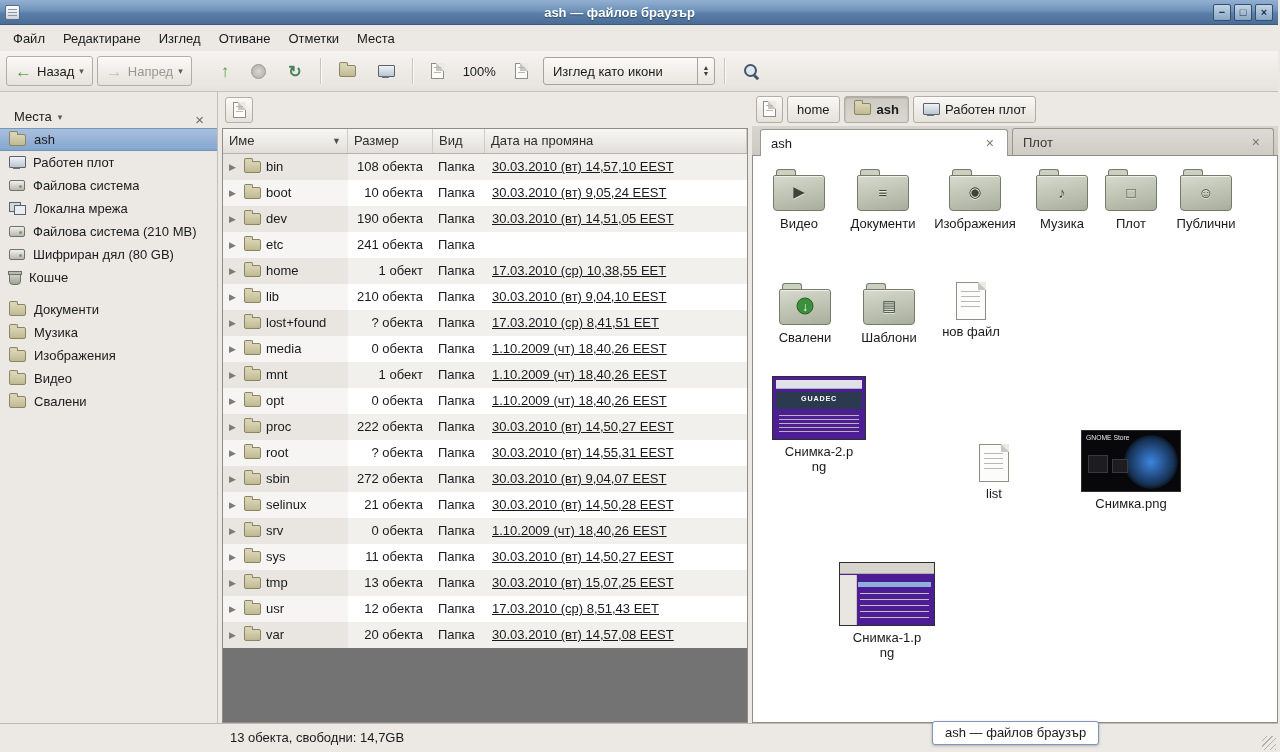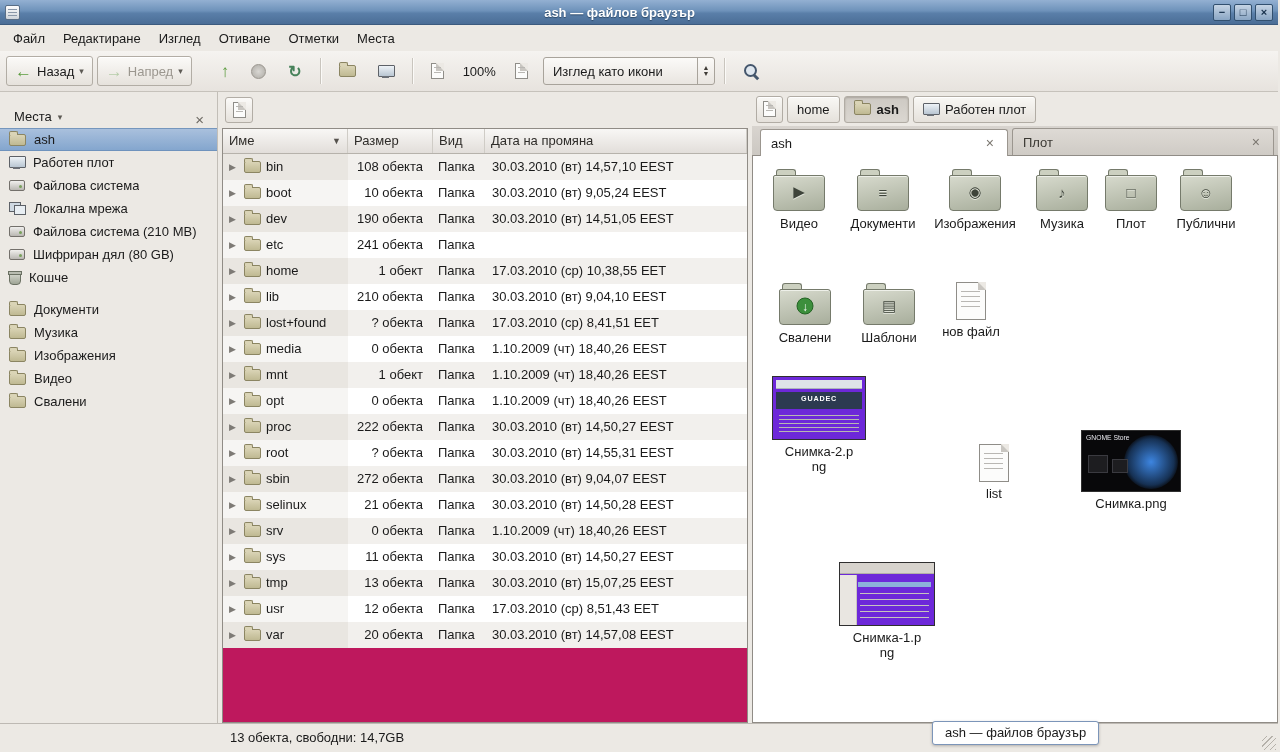--- a/index.html
+++ b/index.html
@@ -71,34 +71,34 @@
   .sb-close { margin-left:auto; color:#6e6a64; font-size:15px; padding:0 5px;}
   .sb-item { height:23px; display:flex; align-items:center; gap:8px; padding:0 4px 0 9px; }
   .sb-item .lbl { white-space:nowrap; overflow:hidden; }
   .sb-item.selected { background:linear-gradient(#a9c0dd,#84a6ce); border-top:1px solid #7596bd; border-bottom:1px solid #6f93bd;}
   .sb-sep { height:9px; }
 
   
   .pane-mid { position:absolute; top:92px; left:222px; width:526px; bottom:29px; }
   .mini-bar { height:36px; display:flex; align-items:center; padding-left:3px;}
   .mini-btn { width:28px; height:26px; border:1px solid #b2ada5; border-radius:3px; background:linear-gradient(#fbfaf8,#e6e2dc); display:flex; align-items:center; justify-content:center;}
-  .lv { position:absolute; top:36px; left:0; right:0; bottom:0; background:#be185d; border:1px solid #908c86; overflow:hidden;}
+  .lv { position:absolute; top:36px; left:0; right:0; bottom:0; background:#737373; border:1px solid #908c86; overflow:hidden;}
   .lv-header { display:grid; grid-template-columns:125px 85px 52px auto; height:25px;
     background:linear-gradient(#f8f7f5,#e2deda); border-bottom:1px solid #b6b2ab;}
   .lv-h { padding:0 6px; line-height:24px; border-right:1px solid #cfccc6; display:flex; align-items:center; color:#2e2c29; overflow:hidden; white-space:nowrap;}
   .sort-ind { margin-left:auto; font-size:9px; color:#55524d; }
   .lv-row { display:grid; grid-template-columns:125px 85px 52px auto; height:26px; line-height:26px; }
   .lv-row:nth-child(odd) { background:#f2f0ed; }
   .lv-row:nth-child(even) { background:#ffffff; }
   .cell { overflow:hidden; white-space:nowrap; }
   .c-name { display:flex; align-items:center; gap:5px; padding-left:6px; background:rgba(84,66,12,0.05);}
   .expander { font-size:9px; color:#7d7a75; width:10px; }
   .c-size { text-align:right; padding-right:10px; }
   .c-type { padding-left:5px; }
-  .c-date { padding-left:7px; }
+  .c-date { padding-left:7px;text-decoration:underline; }
 
   
   .pane-right { position:absolute; top:92px; left:752px; right:0; bottom:29px; }
   .pathbar { height:34px; display:flex; align-items:center; gap:4px; padding-left:4px;}
   .pbtn { display:inline-flex; align-items:center; gap:6px; height:27px; padding:0 9px; border:1px solid #b1aca4; border-radius:3px; background:linear-gradient(#f9f8f5,#e5e1db); box-shadow:inset 0 1px 0 #fff;}
   .pbtn.active { background:linear-gradient(#cdc9c3,#dbd7d1); box-shadow:inset 0 1px 2px #aaa59e; font-weight:bold;}
   .tabbar { height:30px; background:linear-gradient(#d8d4cf,#ccc8c2); display:flex; align-items:flex-end; padding-left:8px; border-bottom:1px solid #908c86;}
   .tab { height:27px; display:flex; align-items:center; padding:0 10px; border:1px solid #9b968f; border-bottom:none; border-radius:3px 3px 0 0; margin-right:4px;}
   .tab.active { background:#fff; width:248px; position:relative; top:1px;}
   .tab.inactive { background:linear-gradient(#dedad5,#cfcbc5); width:262px; color:#3a3833;}
@@ -108,21 +108,21 @@
   .iv-label { margin-top:4px; line-height:15px; overflow-wrap:anywhere; }
 
   
   .bf { position:relative; width:54px; height:44px; margin:0 auto;}
   .bf .ftab { position:absolute; top:1px; left:4px; width:20px; height:9px; background:#ccd0c0; border:1px solid #757a6b; border-bottom:none; border-radius:3px 3px 0 0;}
   .bf .fbody { position:absolute; top:7px; left:1px; right:1px; bottom:1px; background:linear-gradient(168deg,#d7dacd,#a8ae9c); border:1px solid #757a6b; border-radius:2px 3px 4px 4px; box-shadow:inset 0 1px 0 #eef0e9;}
   .emblem { position:absolute; left:50%; top:55%; transform:translate(-50%,-50%); font-size:15px; color:#3e443a; text-shadow:0 1px 0 #e7eae1; z-index:2;}
   .emblem.dl { width:17px; height:17px; border-radius:50%; background:#3c8f3c; color:#fff; font-size:12px; line-height:17px; text-align:center; text-shadow:none; border:1px solid #246324;}
 
   
-  .thumb { border:1px solid #2f2f2f; margin:0 auto; position:relative; overflow:hidden; background:#6d28d9;}
+  .thumb { border:1px solid #2f2f2f; margin:0 auto; position:relative; overflow:hidden; background:#4c1d95;}
   .t2 { width:94px; height:64px; }
   .t2 .band { position:absolute; left:3px; right:3px; top:15px; height:17px; background:#2c3a50;}
   .t2 .txt { position:absolute; left:0; right:0; top:17px; color:#fff; font-size:9px; transform:scale(.8); font-weight:bold; letter-spacing:1px;}
   .t2 .lines { position:absolute; left:6px; right:6px; top:38px; height:20px; background:repeating-linear-gradient(#b8b6b2 0 1px, transparent 1px 4px);}
   .t2 .hdr { position:absolute; left:3px; right:3px; top:3px; height:9px; background:#dfe3e8; border-bottom:1px solid #aeb4bc;}
   .tG { width:100px; height:62px; background:#08080a;}
   .tG .glow { position:absolute; right:2px; top:4px; width:54px; height:54px; border-radius:50%; background:radial-gradient(circle,#3d85e0 0%, #163154 60%, #08080a 75%);}
   .tG .sh1,.tG .sh2 { position:absolute; background:#1d1d20; border:1px solid #3a3a40;}
   .tG .sh1 { left:6px; top:24px; width:20px; height:18px;}
   .tG .sh2 { left:30px; top:28px; width:16px; height:14px;}

